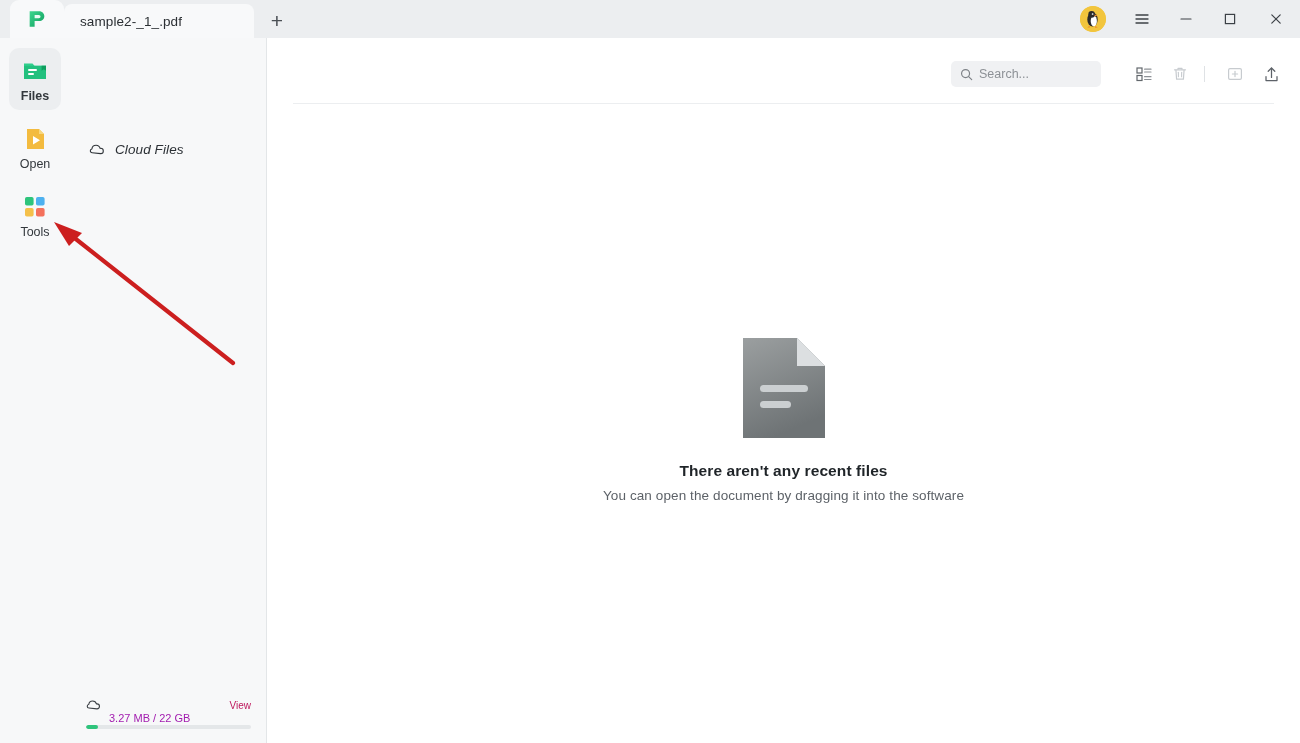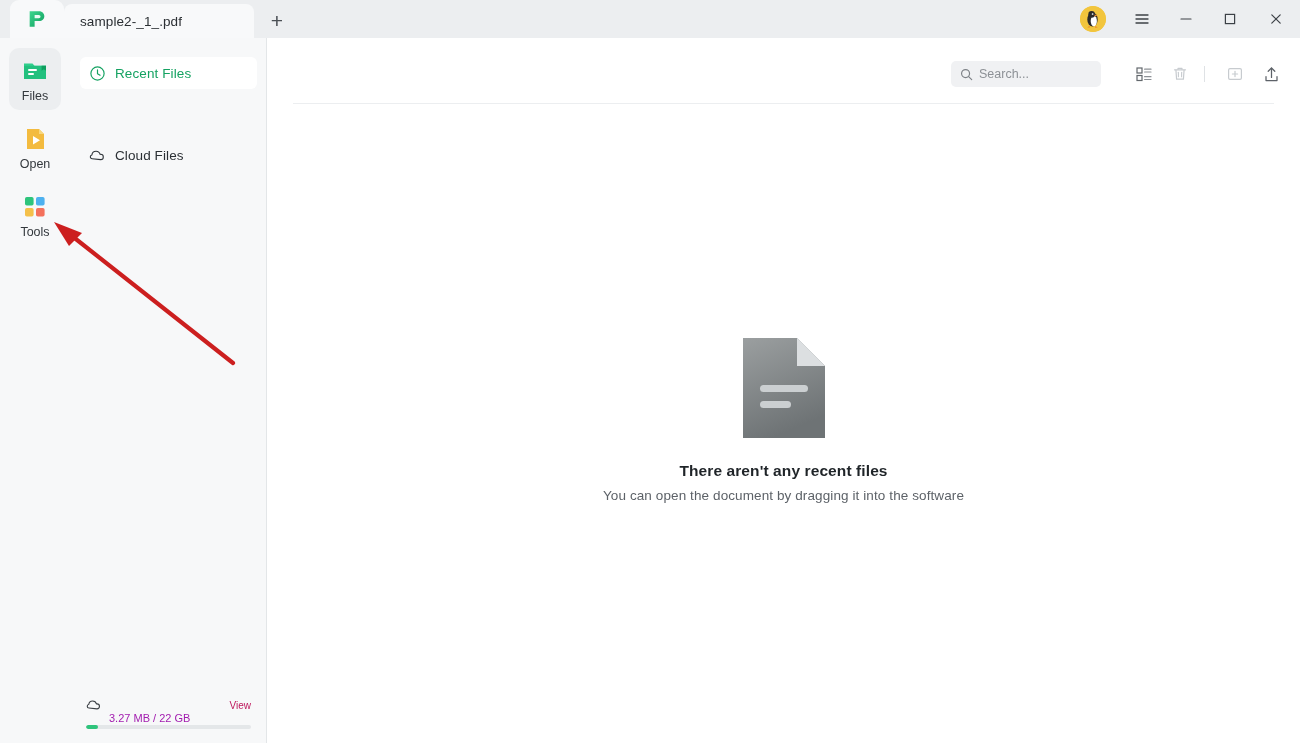--- a/index.html
+++ b/index.html
@@ -111,21 +111,21 @@
   }
   .rail-item {
     position: absolute;
     left: 9px;
     width: 52px;
     padding: 8px 0 6px 0;
     border-radius: 10px;
     text-align: center;
     cursor: pointer;
   }
-  .rail-item.active { background: #eceef0; }
+  .rail-item.active { background: #eceef0; font-weight: bold; }
   .rail-icon {
     width: 30px; height: 30px;
     margin: 0 auto 3px auto;
     display: block;
   }
   .rail-label {
     font-size: 12.5px;
     color: #33383d;
     line-height: 15px;
   }
@@ -161,21 +161,21 @@
     display: block;
   }
   .panel-item .pi-label {
     font-size: 13.5px;
     color: #2b3035;
     letter-spacing: 0.1px;
   }
   .panel-item.active .pi-label { color: #15a262; }
   #panel-recent  { top: 19px; }
   #panel-starred { top: 63px; }
-  #panel-cloud   { top: 101px; }
+  #panel-cloud   { top: 95px; font-style: italic; }
 
   .storage {
     position: absolute;
     left: 0; bottom: 14px;
     width: 197px;
     padding: 0 16px;
     box-sizing: border-box;
   }
   .storage-row {
     display: flex;
@@ -406,27 +406,20 @@
         <rect x="16" y="5" width="8.6" height="8.6" rx="1.8" fill="#4eb1ef"></rect>
         <rect x="5" y="16" width="8.6" height="8.6" rx="1.8" fill="#f4c04a"></rect>
         <rect x="16" y="16" width="8.6" height="8.6" rx="1.8" fill="#f4715c"></rect>
       </svg>
       <div class="rail-label">Tools</div>
     </div>
   </div>
 
   <div class="panel">
 
-    <div class="panel-item active" id="panel-recent">
-      <svg class="pi-icon" viewBox="0 0 18 18">
-        <circle cx="9" cy="9" r="7" fill="none" stroke="#15a262" stroke-width="1.25"></circle>
-        <path d="M9 5.2V9.2l2.7 1.7" fill="none" stroke="#15a262" stroke-width="1.25" stroke-linecap="round" stroke-linejoin="round"></path>
-      </svg>
-      <span class="pi-label">Recent Files</span>
-    </div>
 
 
     <div class="panel-item" id="panel-cloud">
       <svg class="pi-icon" viewBox="0 0 18 18">
         <path d="M3.3 12.4c-1.1 0-1.9-.9-1.9-2 0-1 .7-1.9 1.7-2 .25-2.2 2.1-3.9 4.35-3.9 2.05 0 3.8 1.4 4.3 3.3.2-.05.4-.07.6-.07 1.55 0 2.8 1.25 2.8 2.8s-1.25 2.87-2.8 2.87z" fill="none" stroke="#30353a" stroke-width="1.15" stroke-linejoin="round"></path>
       </svg>
       <span class="pi-label">Cloud Files</span>
     </div>
 
     <div class="storage">

